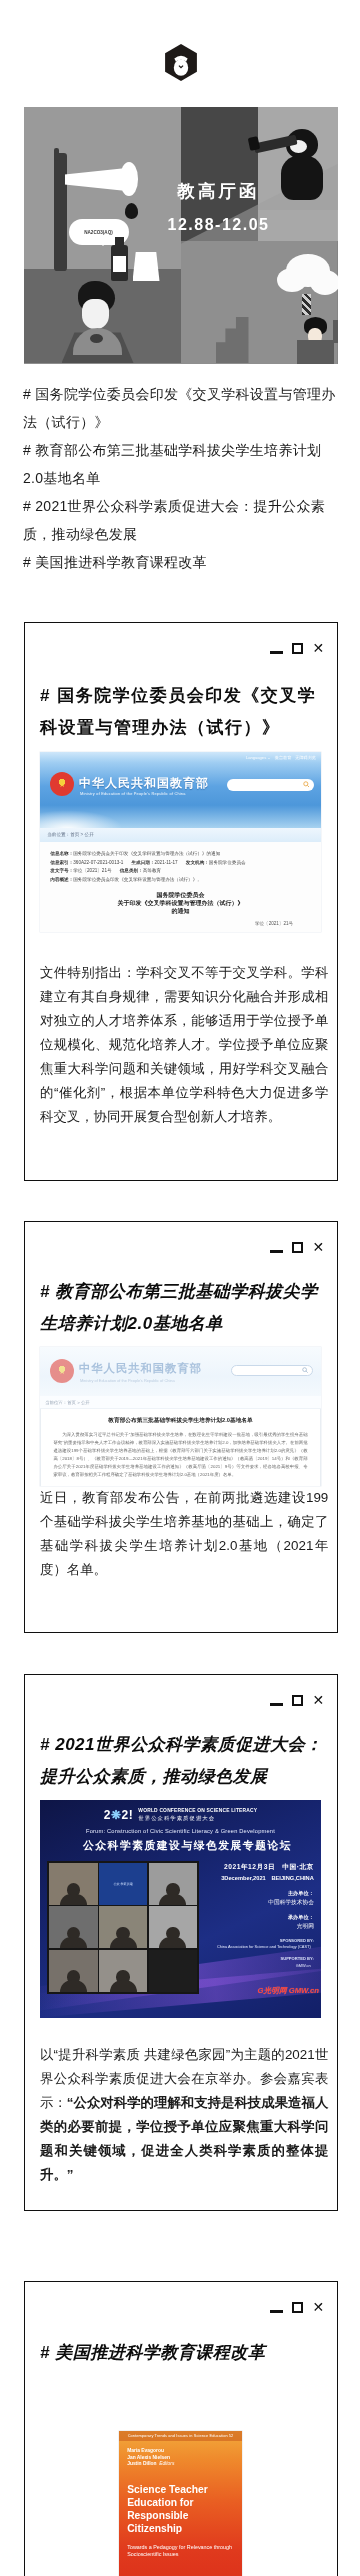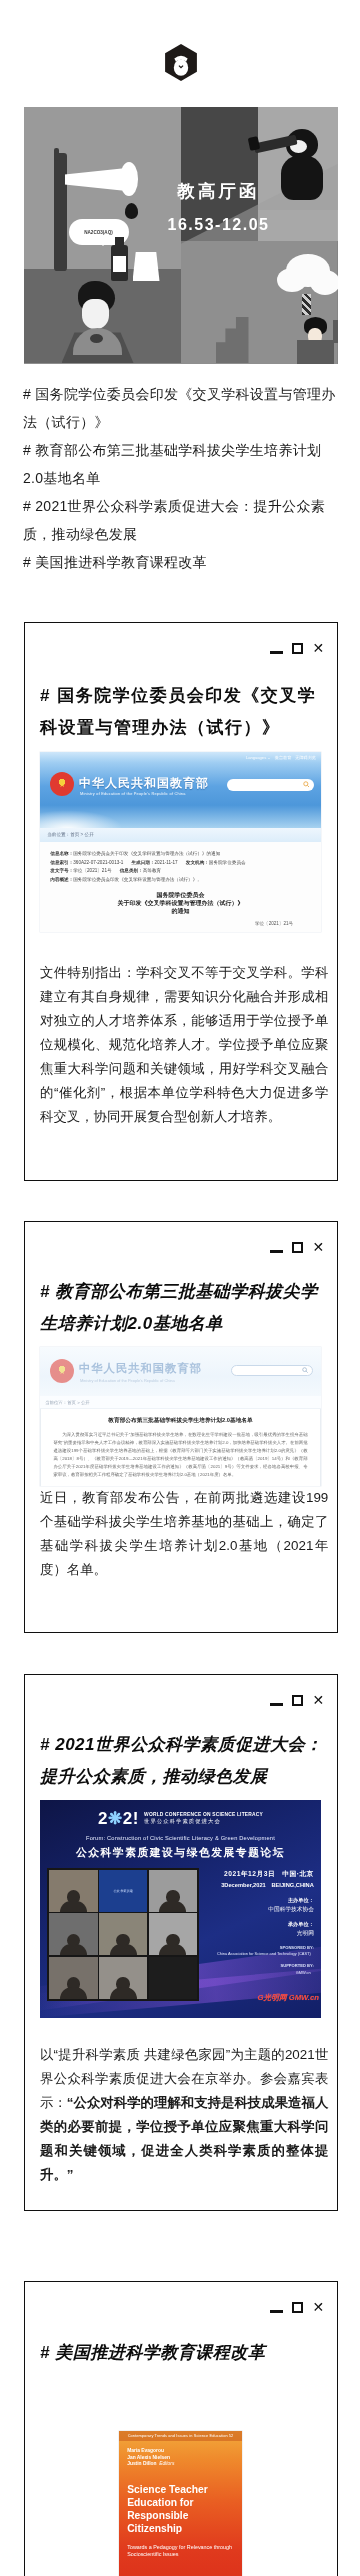--- a/index.html
+++ b/index.html
@@ -57,27 +57,27 @@
   .moe2-en{position:absolute;left:40px;top:31px;font-size:3.9px;color:#bccde0;}
   .moe2-search{position:absolute;right:8.2px;top:18.5px;width:82px;height:11.3px;background:#fff;border:0.5px solid #c9d9ea;border-radius:5.7px;display:flex;align-items:center;justify-content:flex-end;padding-right:4.1px;box-sizing:border-box;}
   .moe2-crumb{height:13px;font-size:4.4px;color:#93a1b2;background:#fbfdff;border-bottom:0.5px solid #eef3f8;padding:4.1px 0 0 5.2px;box-sizing:border-box;}
   .moe2-body{background:#fff;border-left:0.5px solid #e9eef3;border-right:0.5px solid #e9eef3;padding:8.2px 12.4px 7.2px;box-sizing:border-box;}
   .art-title{text-align:center;font-size:5.7px;font-weight:bold;color:#232323;line-height:7.7px;}
   .art-body{margin-top:6.2px;font-size:4.4px;line-height:8px;color:#666;text-align:justify;text-indent:2em;}
   
   .conf{width:281px;height:218px;margin:7.2px auto 0;position:relative;color:#fff;overflow:hidden;background:linear-gradient(155deg,#0e1546 0%,#16246e 38%,#1d2e85 62%,#121f67 100%);}
   .conf .streak{position:absolute;width:361px;height:24px;background:linear-gradient(90deg,rgba(120,80,220,0),rgba(150,90,230,.45),rgba(80,140,255,0));transform:rotate(-8deg);}
   .conf-toprow{display:flex;justify-content:center;align-items:center;gap:5.2px;padding-top:8.2px;}
-  .conf-2021{font-size:17px;font-weight:bold;letter-spacing:0.5px;}
+  .conf-2021{font-size:12px;font-weight:bold;letter-spacing:0.5px;}
   .conf-2021 .flake{color:#8fd2ff;}
   .conf-titles{text-align:left;}
   .conf-ten{font-size:4.9px;font-weight:bold;letter-spacing:0.2px;}
   .conf-tcn{font-size;5.4px;font-size:5.4px;margin-top:1.5px;letter-spacing:1px;}
   .conf-forum-en{text-align:center;margin-top:6.2px;font-size:5.7px;color:#e8edff;letter-spacing:0.2px;}
-  .conf-forum-cn{text-align:center;margin-top:4.6px;font-size:10.8px;font-weight:bold;letter-spacing:1.5px;}
+  .conf-forum-cn{margin-top:4.6px;font-size:10.8px;font-weight:bold;letter-spacing:1.5px;padding-left:43px;}
   .conf-main{display:flex;margin-top:8.2px;padding:0 7.2px;position:relative;}
   .vgrid{width:152px;height:133px;background:#161616;padding:2.1px;box-sizing:border-box;display:grid;grid-template-columns:repeat(3,1fr);grid-template-rows:repeat(3,1fr);gap:1.5px;}
   .tile{position:relative;display:flex;align-items:flex-end;justify-content:center;overflow:hidden;}
   .tile .head{width:13.4px;height:13.4px;border-radius:50%;background:#2e2a26;margin:0 auto;}
   .tile .bust{width:27px;height:11.3px;border-radius:12.4px 12.4px 0 0;background:#2e2a26;margin-top:-3.1px;}
   .tile.present{background:#1c3f8f;flex-direction:column;align-items:center;justify-content:center;font-size:3.1px;color:#cfe0ff;text-align:center;line-height:4.1px;}
   .conf-right{flex:1;text-align:right;padding-top:2.1px;}
   .cr-datecn{font-size:6.7px;font-weight:bold;letter-spacing:0.5px;}
   .cr-dateen{font-size:5.7px;font-weight:bold;margin-top:3.1px;}
   .cr-lab{font-size:5.2px;font-weight:bold;margin-top:6.7px;}
@@ -145,21 +145,21 @@
   <div class="hp" style="left:278px;top:187px;width:9.3px;height:20.6px;background:repeating-linear-gradient(45deg,#2e2e2e 0 2.6px,#cfcfcf 2.6px 5.2px);"></div>
 
   <div class="hp" style="left:280px;top:210px;width:23px;height:17.5px;background:#121212;border-radius:50% 50% 40% 40%;"></div>
   <div class="hp" style="left:284px;top:221px;width:14.4px;height:15.5px;background:#f4e9dc;border-radius:45%;"></div>
   <div class="hp" style="left:273px;top:233px;width:37px;height:24px;background:#5b5b5b;"></div>
   <div class="hp" style="left:309px;top:213px;width:6.2px;height:23px;background:#5b5b5b;"></div>
   <div class="hp" style="left:192px;top:210px;width:33px;height:46px;background:#6f6f6f;clip-path:polygon(0 55%,30% 55%,30% 25%,62% 25%,62% 0,100% 0,100% 100%,0 100%);"></div>
 
   <div class="hero-text">
     <div class="hero-brand">教高厅函</div>
-    <div class="hero-date">16.53-12.05</div>
+    <div class="hero-date">12.88-12.05</div>
   </div>
 </div>
 
 <div class="toc">
   <p># 国务院学位委员会印发《交叉学科设置与管理办法（试行）》</p>
   <p># 教育部公布第三批基础学科拔尖学生培养计划2.0基地名单</p>
   <p># 2021世界公众科学素质促进大会：提升公众素质，推动绿色发展</p>
   <p># 美国推进科学教育课程改革</p>
 </div>
 

